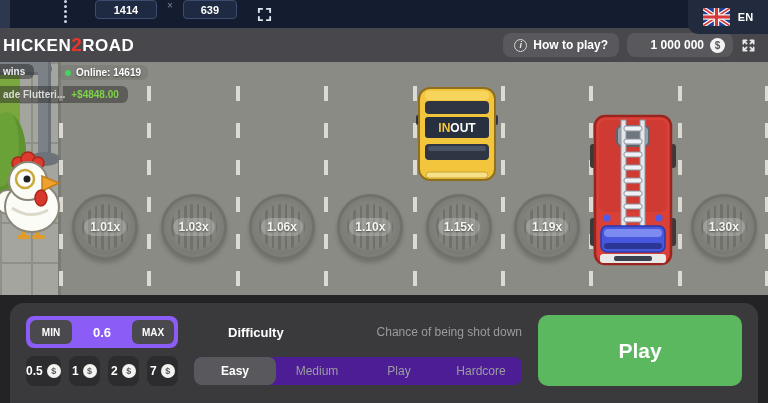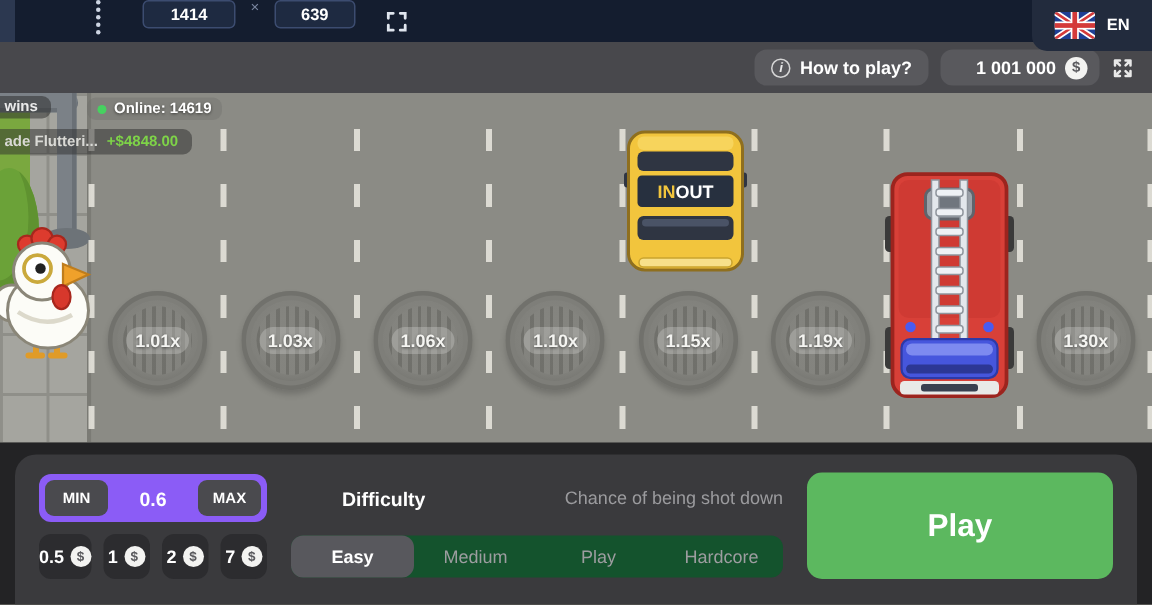--- a/index.html
+++ b/index.html
@@ -87,21 +87,21 @@
 
   .diff-header { grid-column:2; grid-row:1; display:flex; justify-content:space-between; align-items:center; }
   .diff-label { color:#fff; font-size:13px; font-weight:600;padding-left:34px; }
   .chance-label { color:#9b9b9e; font-size:12px; }
 
   .quick-bets { grid-column:1; grid-row:2; display:flex; gap:8px; }
   .qb { flex:1; background:#2c2c2f; border:none; border-radius:8px; height:30px; display:flex; align-items:center; justify-content:center;
     gap:4px; color:#fff; font-size:12px; font-weight:bold; cursor:pointer; }
   .qb .coin { width:14px; height:14px; font-size:9px; }
 
-  .tabs { grid-column:2; grid-row:2; display:flex; background:#14532d; border-radius:8px; height:28px; align-items:stretch; }
+  .tabs { grid-column:2; grid-row:2; display:flex; background:#4c1d95; border-radius:8px; height:28px; align-items:stretch; }
   .tab { flex:1; border:none; background:none; font-size:12px; color:#9d9da0; display:flex; align-items:center; justify-content:center;
     border-radius:8px; cursor:pointer; font-family:"Liberation Sans", sans-serif; }
   .tab.active { background:#58585d; color:#fff; font-weight:bold; }
 
   .play-btn { grid-column:3; grid-row:1 / 3; height:100%; background:#5cb85f; border:none; border-radius:10px; color:#fff;
     font-size:21px; font-weight:bold; display:flex; align-items:center; justify-content:center; cursor:pointer;
     font-family:"Liberation Sans", sans-serif; }
 </style>
 </head>
 <body>
@@ -134,29 +134,30 @@
       <path d="M0,0 L60,40 M60,0 L0,40" stroke="#d43a3a" stroke-width="4"></path>
       <rect x="24" y="0" width="12" height="40" fill="#fff"></rect>
       <rect x="0" y="14" width="60" height="12" fill="#fff"></rect>
       <rect x="26.5" y="0" width="7" height="40" fill="#d43a3a"></rect>
       <rect x="0" y="16.5" width="60" height="7" fill="#d43a3a"></rect>
     </svg>
     <span class="lang-code">EN</span>
   </div>
 
   <div class="game-header">
+    <div class="logo"><span>HICKEN</span><span class="num">2</span><span>ROAD</span></div>
     <div class="header-right">
       <button class="pill">
         <span class="info-icon">
             <span>i</span>
           </span>
         <span>How to play?</span>
       </button>
       <div class="pill balance-pill">
-        <span>1 001 000</span>
+        <span>1 000 000</span>
         <span class="coin">$</span>
       </div>
       <button class="expand-btn">
         <svg width="15" height="15" viewBox="0 0 16 16" fill="none" stroke="#e8e8e8" stroke-width="1.8" stroke-linecap="round">
           <path d="M6 6 L2.5 2.5 M2.5 2.5 V6 M2.5 2.5 H6 M10 6 L13.5 2.5 M13.5 2.5 V6 M13.5 2.5 H10 M10 10 L13.5 13.5 M13.5 13.5 H10 M13.5 13.5 V10 M6 10 L2.5 13.5 M2.5 13.5 H6 M2.5 13.5 V10"></path>
         </svg>
       </button>
     </div>
   </div>
 

